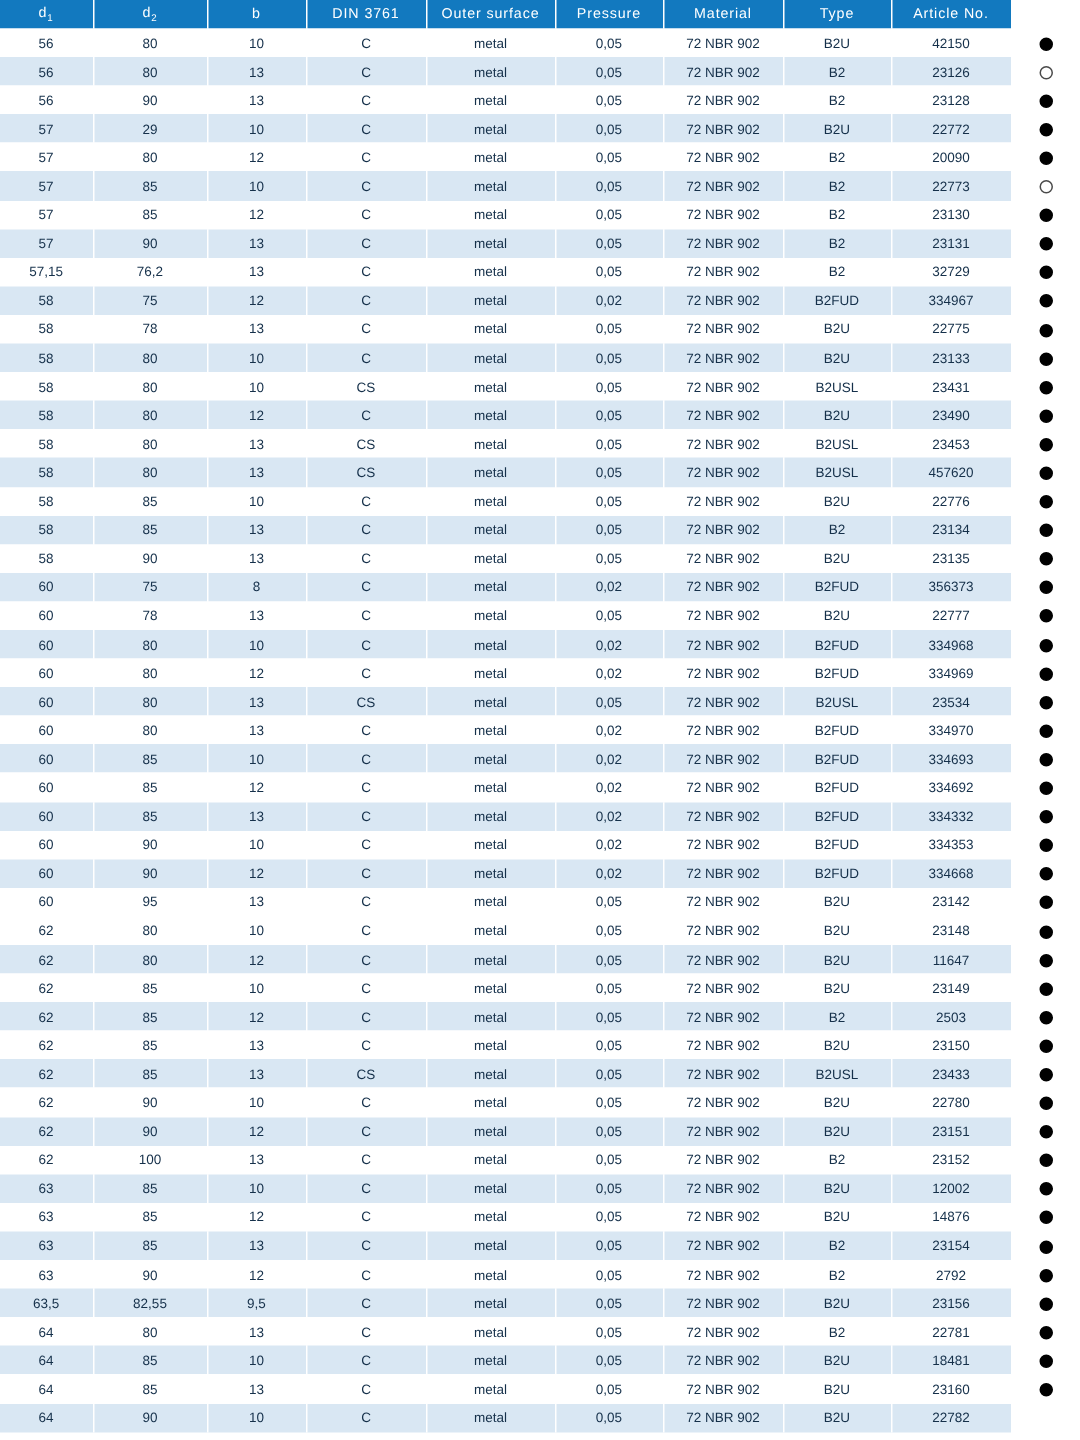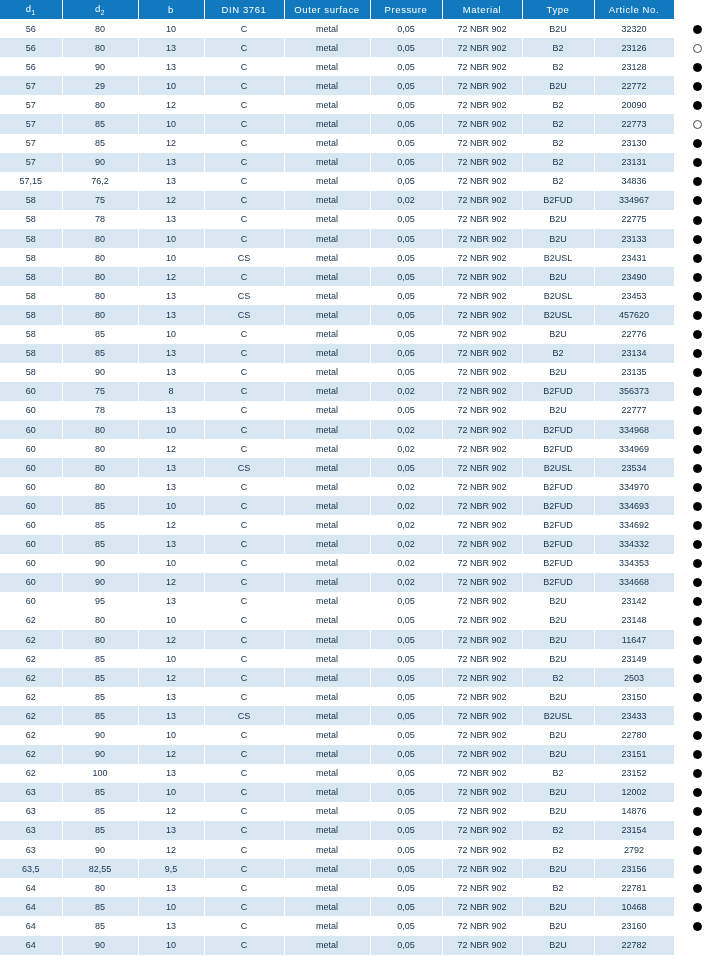--- a/index.html
+++ b/index.html
@@ -118,21 +118,21 @@
   <tbody id="table-body">
       <tr class="row-odd">
         <td>56</td>
         <td>80</td>
         <td>10</td>
         <td>C</td>
         <td>metal</td>
         <td>0,05</td>
         <td>72 NBR 902</td>
         <td>B2U</td>
-        <td>32320</td>
+        <td>42150</td>
         <td class="stock"><span class="dot filled"></span></td>
       </tr>
       <tr class="row-even">
         <td>56</td>
         <td>80</td>
         <td>13</td>
         <td>C</td>
         <td>metal</td>
         <td>0,05</td>
         <td>72 NBR 902</td>
@@ -214,21 +214,21 @@
       </tr>
       <tr class="row-odd">
         <td>57,15</td>
         <td>76,2</td>
         <td>13</td>
         <td>C</td>
         <td>metal</td>
         <td>0,05</td>
         <td>72 NBR 902</td>
         <td>B2</td>
-        <td>34836</td>
+        <td>32729</td>
         <td class="stock"><span class="dot filled"></span></td>
       </tr>
       <tr class="row-even">
         <td>58</td>
         <td>75</td>
         <td>12</td>
         <td>C</td>
         <td>metal</td>
         <td>0,02</td>
         <td>72 NBR 902</td>
@@ -670,21 +670,21 @@
       </tr>
       <tr class="row-even">
         <td>64</td>
         <td>85</td>
         <td>10</td>
         <td>C</td>
         <td>metal</td>
         <td>0,05</td>
         <td>72 NBR 902</td>
         <td>B2U</td>
-        <td>10468</td>
+        <td>18481</td>
         <td class="stock"><span class="dot filled"></span></td>
       </tr>
       <tr class="row-odd">
         <td>64</td>
         <td>85</td>
         <td>13</td>
         <td>C</td>
         <td>metal</td>
         <td>0,05</td>
         <td>72 NBR 902</td>

